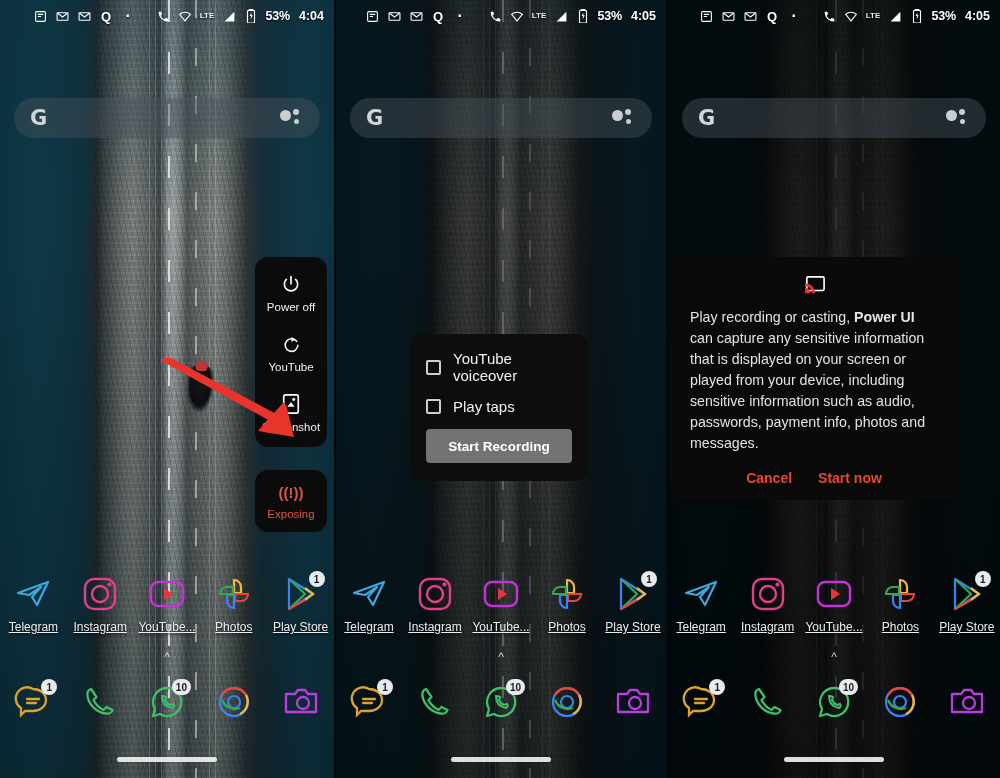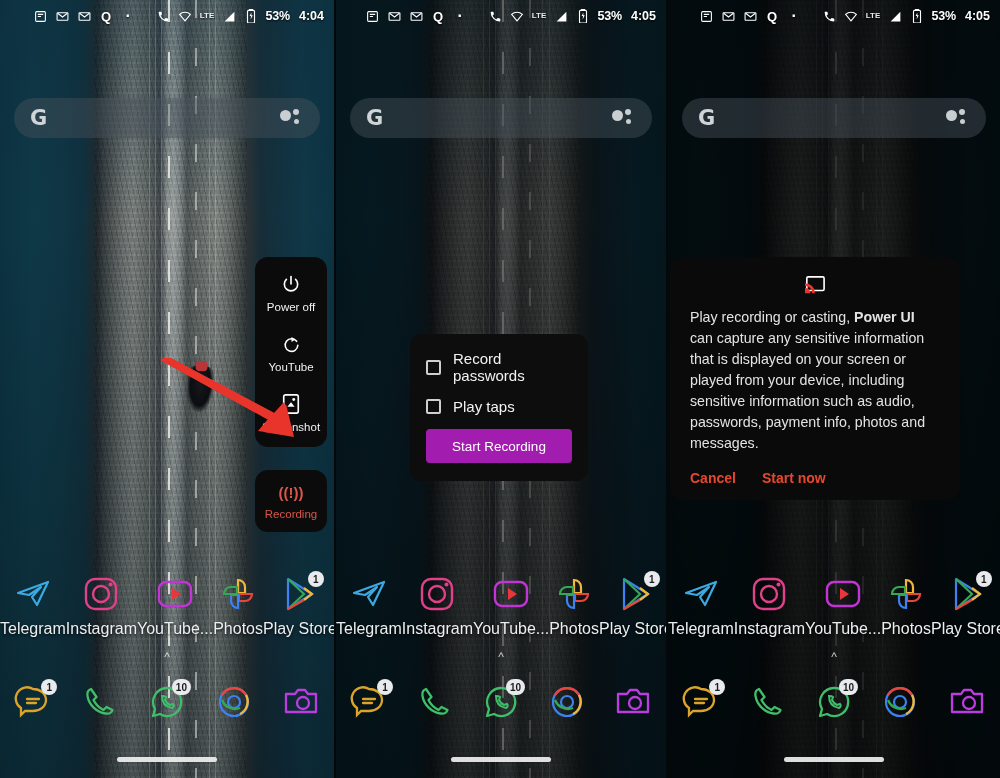--- a/index.html
+++ b/index.html
@@ -95,38 +95,38 @@
     display:flex; flex-direction:column; align-items:center; gap:7px; }
   .emlabel{ color:#d8574b; font-size:11.5px; }
   .emicon{ color:#d8574b; font-size:15px; letter-spacing:0px; font-weight:bold; }
 
   
   .recordpanel{ position:absolute; left:74px; top:334px; width:178px;
     background:#0d0d0d; border-radius:12px; z-index:7; padding:16px 16px 18px; }
   .chkrow{ display:flex; align-items:center; gap:12px; margin-bottom:14px; }
   .chkbox{ width:15px; height:15px; border:2px solid #cfcfcf; border-radius:2px; flex:0 0 auto; }
   .chklabel{ color:#f2f2f2; font-size:15px; }
-  .startrec{ width:100%; height:34px; background:#a21caf; border-radius:4px; color:#fff;
-    font-size:13.5px; font-weight:normal; display:flex; align-items:center; justify-content:center; }
+  .startrec{ width:100%; height:34px; background:#737373; border-radius:4px; color:#fff;
+    font-size:13.5px; font-weight:bold; display:flex; align-items:center; justify-content:center; }
 
   
   .castdlg{ position:absolute; left:2px; top:257px; width:290px; background:#0a0a0a;
     border-radius:13px; z-index:7; padding:18px 20px 14px; }
   .casticon{ display:flex; justify-content:center; margin-bottom:12px; }
   .dlgtitle{ color:#f0f0f0; font-size:17px; line-height:1.3; text-align:center; margin-bottom:12px; }
   .dlgbody{ color:#e3e3e3; font-size:14.2px; line-height:1.48; }
   .dlgbody b{ font-weight:bold; }
-  .dlgactions{ display:flex; justify-content:flex-start; gap:26px; margin-top:16px; padding-right:2px; }
+  .dlgactions{ display:flex; justify-content:center; gap:26px; margin-top:16px; padding-right:2px; }
   .dlgbtn{ color:#e8472f; font-size:14px; font-weight:bold; }
 
   
   .appgrid{ position:absolute; left:0; right:0; top:574px; display:flex; z-index:5; }
   .app{ flex:1; display:flex; flex-direction:column; align-items:center; gap:6px; position:relative; }
   .appicn{ width:40px; height:40px; position:relative; }
-  .applbl{ color:#eceff1; font-size:16px; text-shadow:0 1px 3px rgba(0,0,0,.9); white-space:nowrap; }
+  .applbl{ color:#eceff1; font-size:12px; text-shadow:0 1px 3px rgba(0,0,0,.9); white-space:nowrap;text-decoration:underline; }
   .badge{ position:absolute; top:-3px; right:-4px; min-width:16px; height:16px; border-radius:9px;
     background:#e8eaed; color:#1b1b1b; font-size:10px; font-weight:bold;
     display:flex; align-items:center; justify-content:center; padding:0 4px; }
 
   .pageind{ position:absolute; left:0; right:0; top:650px; text-align:center; z-index:5;
     color:rgba(255,255,255,.75); font-size:12px; }
 
   .dock{ position:absolute; left:0; right:0; top:682px; display:flex; z-index:5; }
   .dock .app{ gap:0; }
 
@@ -238,21 +238,21 @@
               <path d="M5 14l4-5 4 5z" fill="#fff"></path>
               <circle cx="12" cy="6" r="1.6" fill="#fff"></circle>
             </svg>
           </span>
         <span class="pmlabel">Screenshot</span>
       </div>
     </div>
 
     <div class="emergency">
       <span class="emicon">((!))</span>
-      <span class="emlabel">Recording</span>
+      <span class="emlabel">Exposing</span>
     </div>
 
     <div class="appgrid">
       <div class="app">
         <span class="appicn"><svg width="40" height="40" viewBox="0 0 40 40">
               <path d="M5 19 L35 8 L24 31 L19 23 L28 13 L16 21 Z" fill="none" stroke="#3ca9e0" stroke-width="2.2" stroke-linejoin="round"></path>
             </svg></span>
         <span class="applbl">Telegram</span>
       </div>
       <div class="app">
@@ -404,21 +404,21 @@
       <span class="assistdots">
           <i></i>
           <i></i>
           <i></i>
         </span>
     </div>
 
     <div class="recordpanel">
       <div class="chkrow">
         <span class="chkbox"></span>
-        <span class="chklabel">Record passwords</span>
+        <span class="chklabel">YouTube voiceover</span>
       </div>
       <div class="chkrow">
         <span class="chkbox"></span>
         <span class="chklabel">Play taps</span>
       </div>
       <div class="startrec">Start Recording</div>
     </div>
 
     <div class="appgrid">
       <div class="app">

